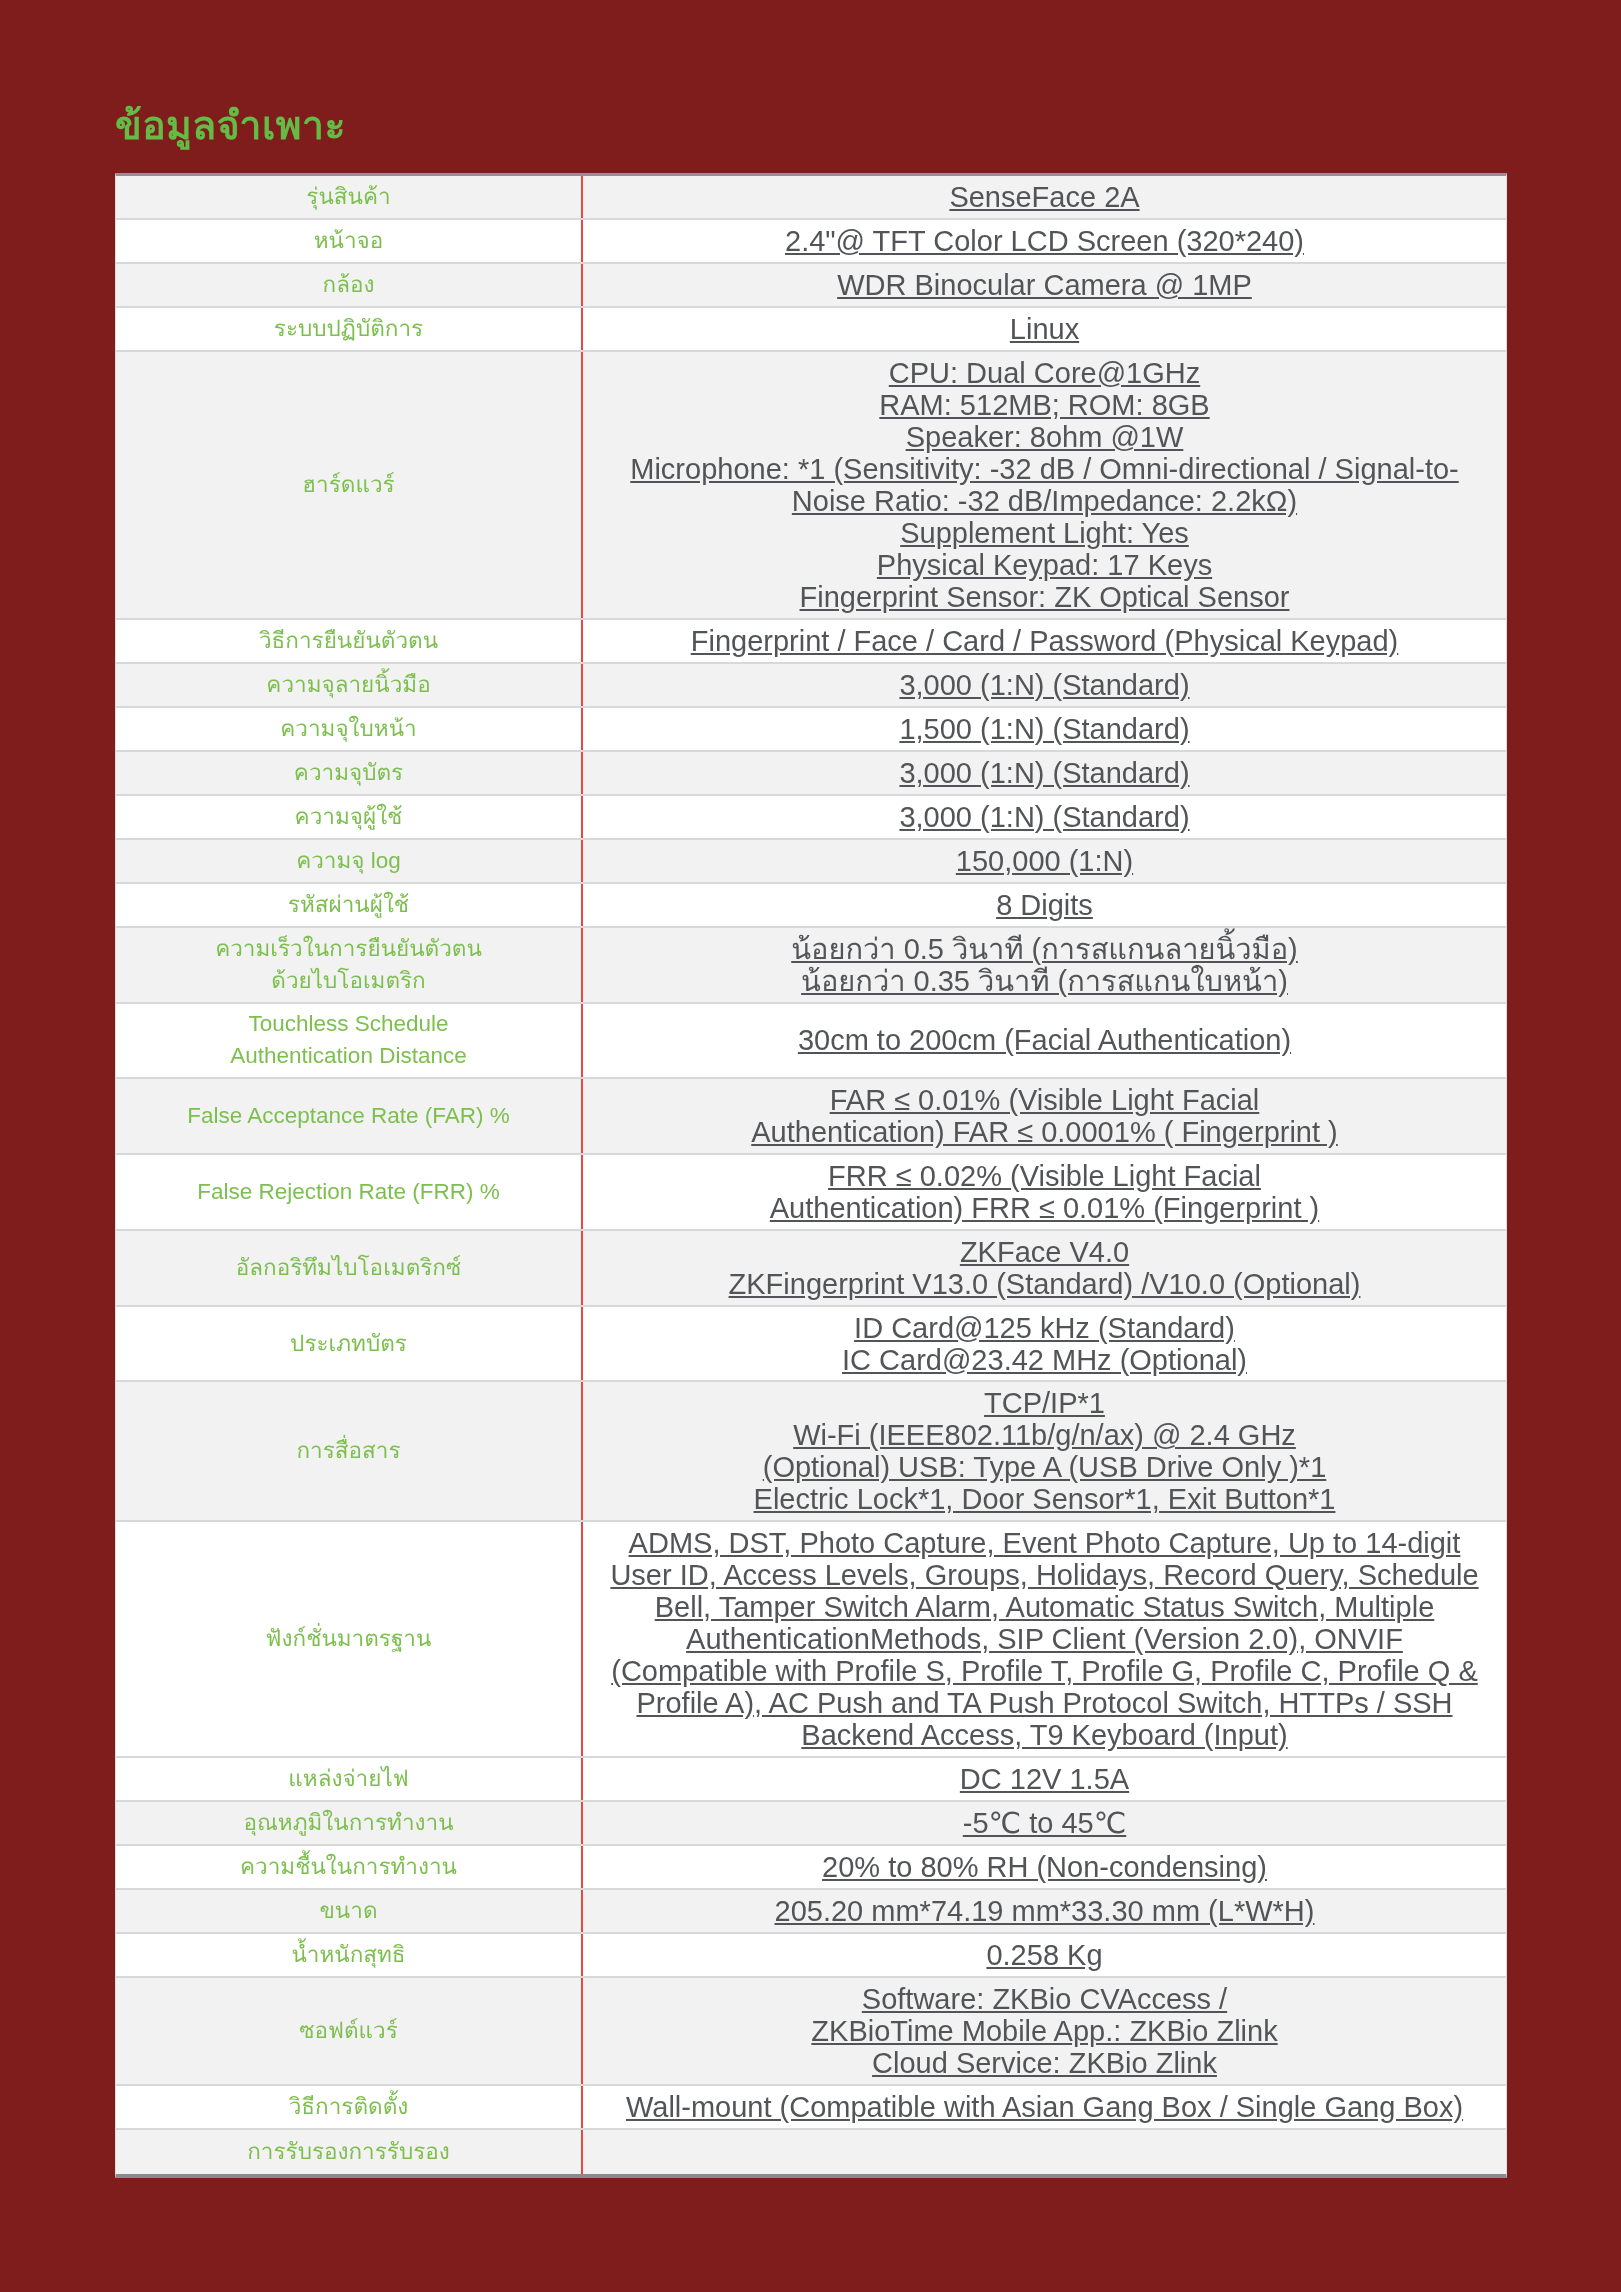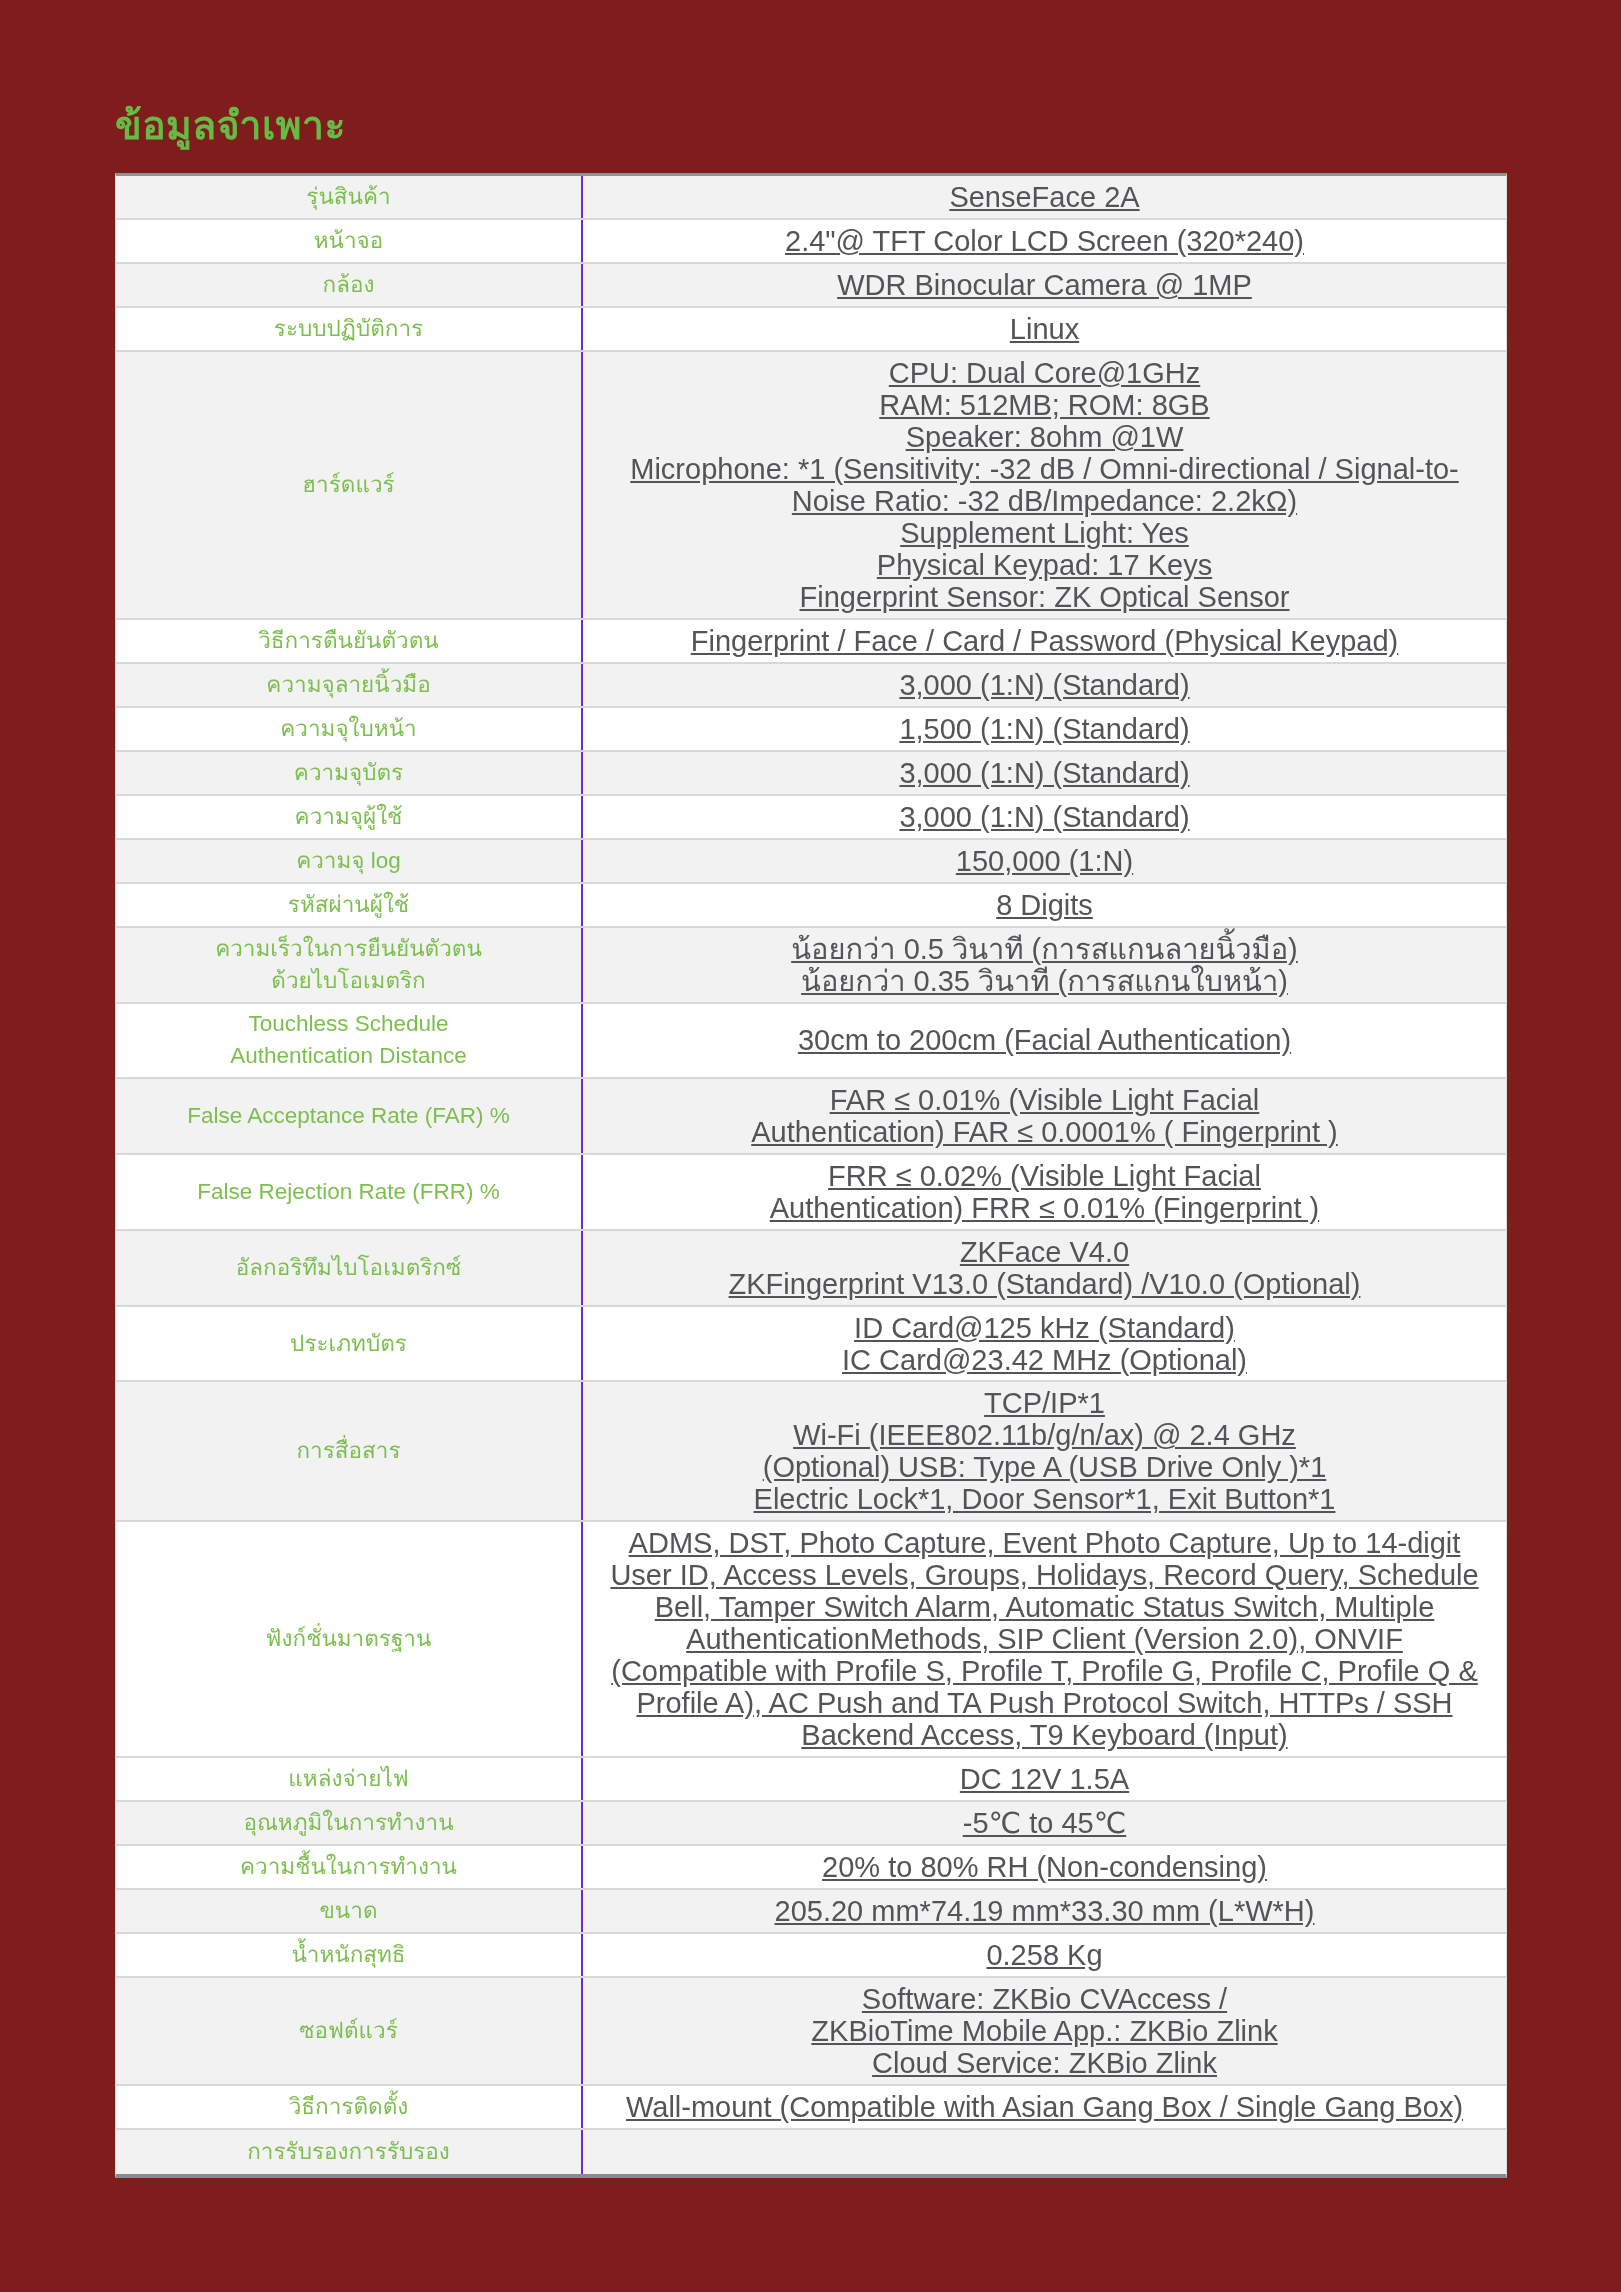--- a/index.html
+++ b/index.html
@@ -28,21 +28,21 @@
     background:#ffffff;
   }
   .row:last-child { border-bottom:none; }
   .row.alt { background:#f2f2f2; }
   .cell {
     display:flex; flex-direction:column; justify-content:center;
     text-align:center; padding:4.9px 13.7px;
   }
   .cell.label {
     width:467px; flex:none;
-    border-right:2px solid #6d28d9;
+    border-right:2px solid #ef4444;
     color:#7dbf4f; font-size:22.5px; line-height:32px;
   }
   .cell.value {
     flex:1; color:#525457; font-size:29px; line-height:32px;
     padding:4.9px 27.4px;
     text-decoration:underline;
   }
   .line { width:100%; }
 </style>
 </head>
@@ -92,21 +92,21 @@
           <div class="line">RAM: 512MB; ROM: 8GB</div>
           <div class="line">Speaker: 8ohm @1W</div>
           <div class="line">Microphone: *1 (Sensitivity: -32 dB /  Omni-directional / Signal-to-Noise Ratio: -32 dB/Impedance: 2.2kΩ)</div>
           <div class="line">Supplement Light: Yes</div>
           <div class="line">Physical Keypad: 17 Keys</div>
           <div class="line">Fingerprint Sensor: ZK Optical Sensor</div>
         </div>
       </div>
       <div class="row">
         <div class="cell label">
-          <div class="line">วิธีการตืนยันตัวตน</div>
+          <div class="line">วิธีการยืนยันตัวตน</div>
         </div>
         <div class="cell value">
           <div class="line">Fingerprint / Face / Card / Password (Physical Keypad)</div>
         </div>
       </div>
       <div class="row alt">
         <div class="cell label">
           <div class="line">ความจุลายนิ้วมือ</div>
         </div>
         <div class="cell value">

